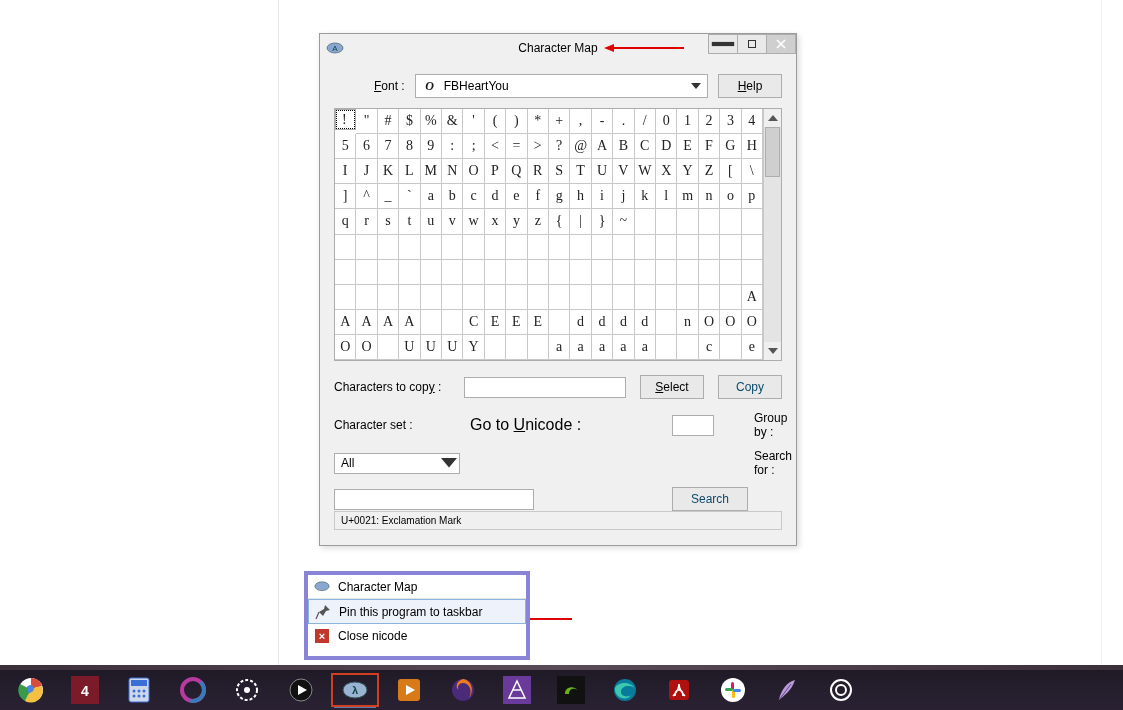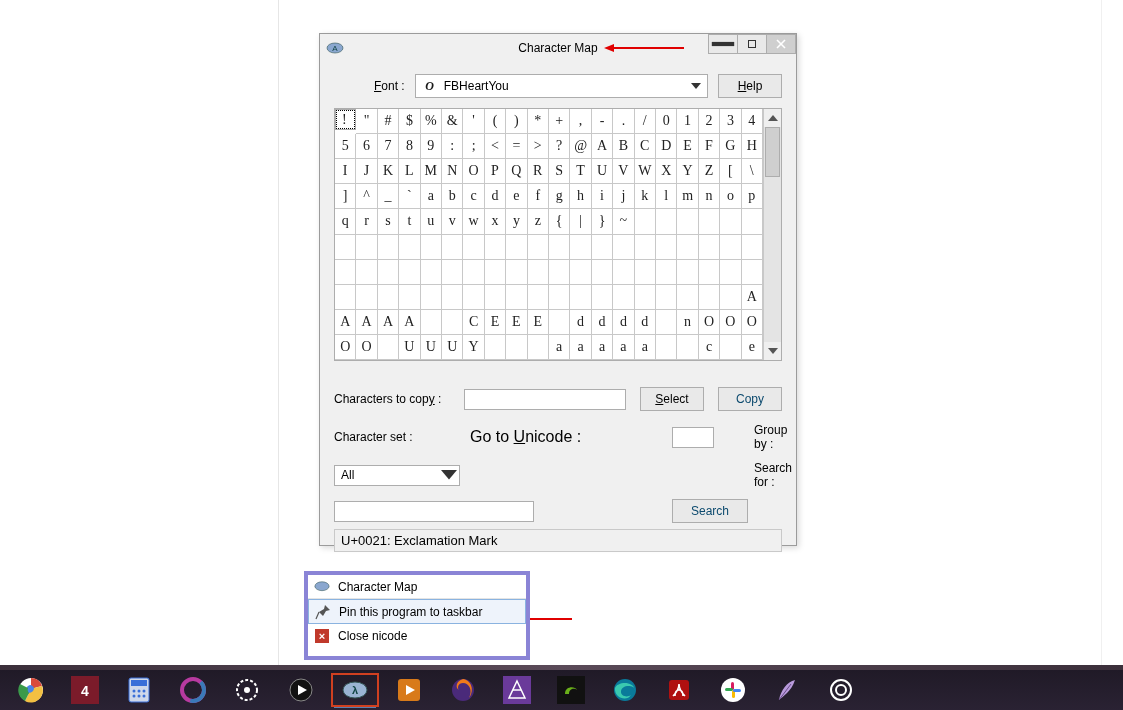--- a/index.html
+++ b/index.html
@@ -136,21 +136,21 @@
   .scrollcol .arrow {
     height: 18px; display: flex; align-items: center; justify-content: center;
   }
   .scrollcol .track { flex: 1; background: #e4e4e4; position: relative; }
   .scrollcol .thumb {
     position: absolute; top: 0; left: 1px; right: 1px; height: 50px;
     background: #cfcfcf; border: 1px solid #adadad;
   }
   .scrollcol svg { width: 10px; height: 6px; }
 
-  .mid { margin-top: 26px; display: flex; align-items: center; gap: 14px; }
+  .mid { margin-top: 14px; display: flex; align-items: center; gap: 14px; }
   .mid .lbl { min-width: 116px; }
   .txtin {
     height: 21px; border: 1px solid #adadad; background: #fff;
   }
   .copyrow .txtin { flex: 1; }
 
   .chkrow { margin-top: 10px; display: flex; align-items: center; gap: 4px; }
   .chk {
     width: 13px; height: 13px; border: 1px solid #333; background: #fff;
     display: inline-flex; align-items: center; justify-content: center;
@@ -167,24 +167,23 @@
   .sel {
     height: 21px; border: 1px solid #adadad; background: #fff;
     display: flex; align-items: center; justify-content: space-between;
     padding: 0 2px 0 6px;
   }
   .sel .drop { width: 16px; display: flex; align-items: center; justify-content: center; }
   .goto { font-size: 16px; padding-left: 4px; }
   .gotoin { width: 42px; height: 21px; border: 1px solid #adadad; background: #fff; }
 
   .status {
-    margin-top: 6px;
     border: 1px solid #c9c9c9;
     padding: 3px 6px;
-    font-size: 13px;
+    font-size: 10px;
     background: #f0f0f0;
   }
 
   
   .arrow-annot {
     position: absolute;
     height: 0;
     border-top: 2px solid #e00000;
   }
   .arrow-annot::before {

